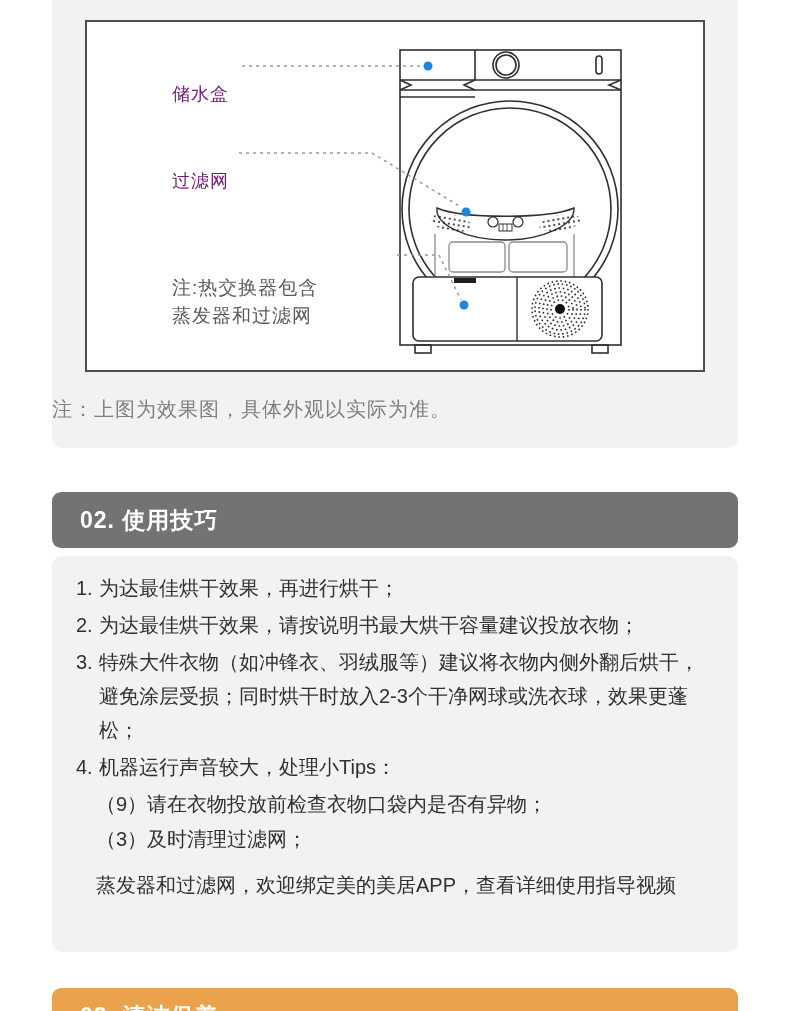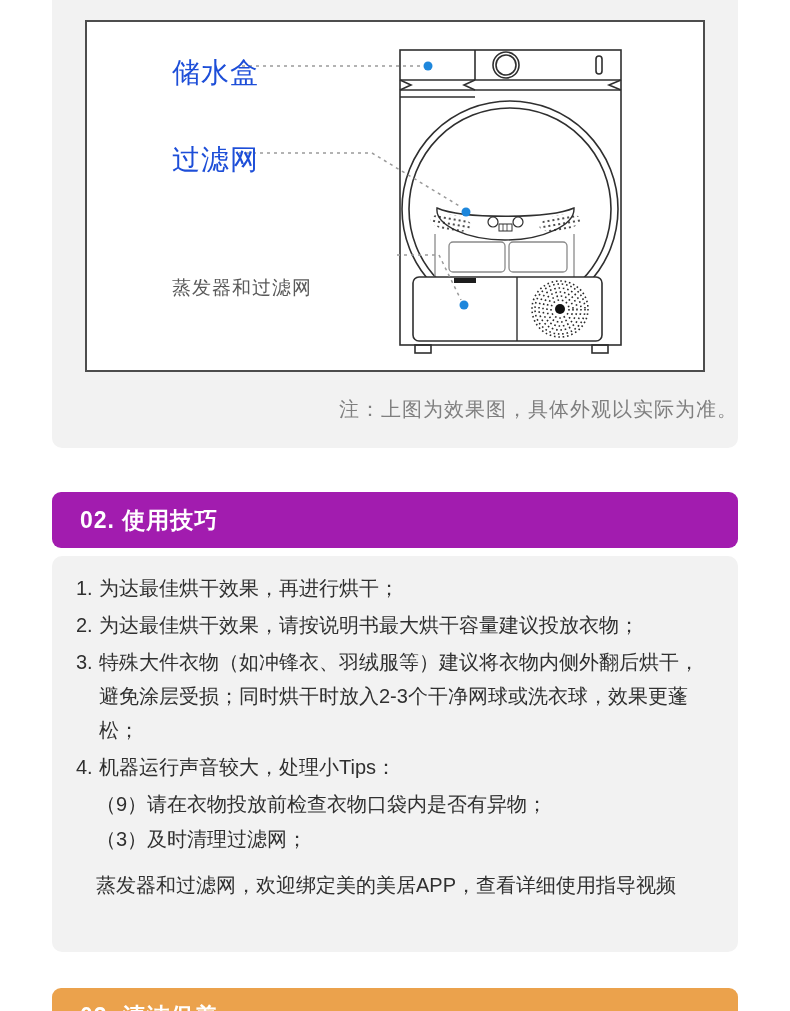--- a/index.html
+++ b/index.html
@@ -12,41 +12,42 @@
   .card{
     position:absolute;left:52px;width:686px;
     background:#f2f2f2;box-sizing:border-box;
   }
   #card-diagram{top:0;height:448px;border-radius:0 0 10px 10px;}
   #diagram-frame{
     position:absolute;left:33px;top:20px;width:620px;height:352px;
     background:#ffffff;border:2px solid #4d4d4d;box-sizing:border-box;
   }
   .dlabel{
-    position:absolute;font-size:28px;color:#1d4ed8;white-space:nowrap;
+    position:absolute;font-size:18px;color:#701a75;white-space:nowrap;
     letter-spacing:1px;
+    margin-top:28px;
   }
   #lbl-water{left:85px;top:32px;}
   #lbl-filter{left:85px;top:119px;}
   #lbl-condenser{left:85px;top:220px;}
   #note-condenser{
     position:absolute;left:85px;top:252px;font-size:19px;line-height:28px;
     color:#5a5a5a;letter-spacing:1px;
   }
   #diagram-caption{
-    position:absolute;left:0;top:396px;width:100%;text-align:right;
+    position:absolute;left:0;top:396px;width:100%;text-align:left;
     font-size:20px;color:#7f7f7f;letter-spacing:1px;
   }
   .section-header{
     position:absolute;left:52px;width:686px;height:56px;
     border-radius:9px;display:flex;align-items:center;
     padding-left:28px;box-sizing:border-box;
     color:#ffffff;font-weight:bold;font-size:23px;letter-spacing:1px;
   }
-  #header-tips{top:492px;background:#a21caf;}
+  #header-tips{top:492px;background:#737373;}
   #header-next{top:988px;background:#eba24c;}
   #card-tips{
     top:556px;height:396px;border-radius:10px;
     padding:15px 30px 0 24px;font-size:20px;
   }
   .tip{display:flex;margin-bottom:3px;line-height:34px;}
   .tip .num{flex:0 0 23px;}
   .tip .txt{flex:1;}
   .sub{padding-left:20px;line-height:34px;margin-bottom:1px;}
   .tips-footer{padding-left:20px;margin-top:14px;line-height:30px;}
@@ -131,20 +132,21 @@
       <g fill="#1e87dc">
         <circle cx="341" cy="44" r="4.5"></circle>
         <circle cx="379" cy="190" r="4.5"></circle>
         <circle cx="377" cy="283" r="4.5"></circle>
       </g>
     </svg>
 
     <div class="dlabel" id="lbl-water">储水盒</div>
     <div class="dlabel" id="lbl-filter">过滤网</div>
     <div id="note-condenser">
+      <div>注:热交换器包含</div>
       <div>蒸发器和过滤网</div>
     </div>
   </div>
 
   <div id="diagram-caption">注：上图为效果图，具体外观以实际为准。</div>
 </div>
 
 <div class="section-header" id="header-tips">
   <span>02. 使用技巧</span>
 </div>

